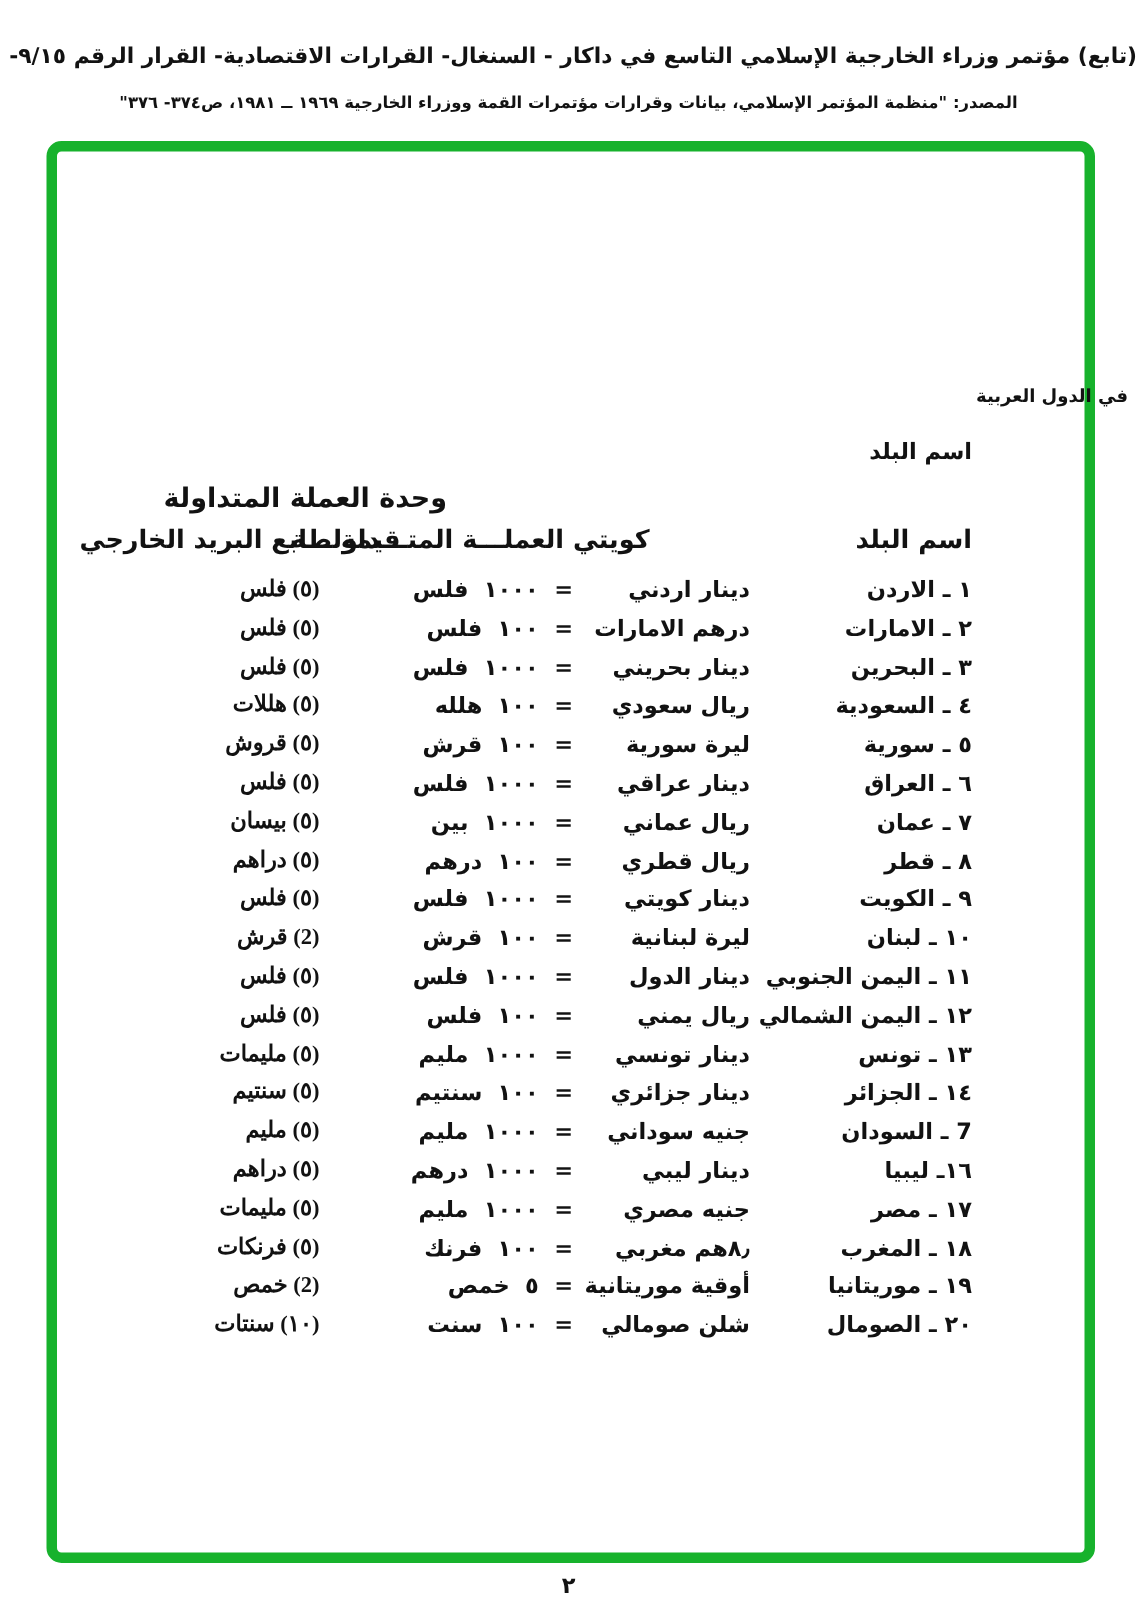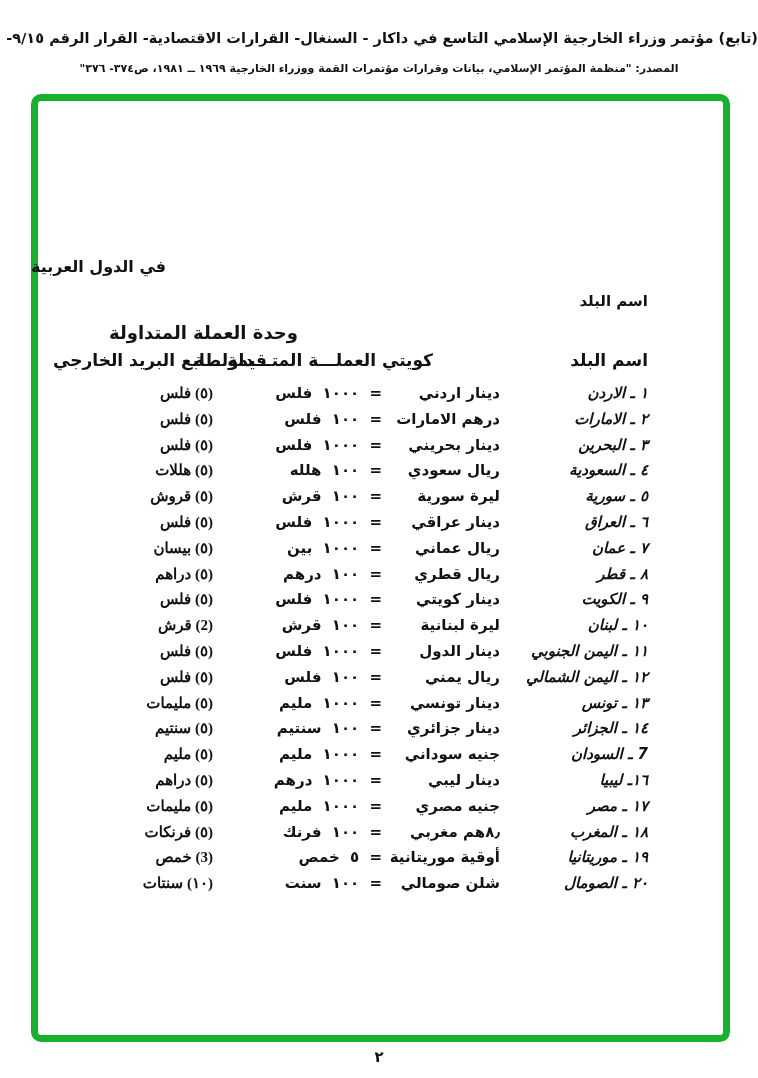--- a/index.html
+++ b/index.html
@@ -47,22 +47,22 @@
 
   
   .title1 {
     top: 211px; left: 31px; width: 699px;
     text-align: center;
     font-size: 17px;
     white-space: nowrap;
   }
   .title2 {
     top: 257px; left: 31px; width: 721px;
-    text-align: left;
-    font-size: 16px;
+    text-align: right;
+    font-size: 12px;
   }
 
   
   .ph-country {
     top: 292px; right: 110px;
     font-size: 15px;
     white-space: nowrap;
   }
   .ph-currency {
     top: 322px; right: 460px;
@@ -85,21 +85,20 @@
     position: absolute;
     left: 0; right: 0; height: 24px;
     font-size: 15px;
     line-height: 22px;
   }
   .c-country {
     position: absolute;
     right: 110px;
     direction: rtl;
     white-space: nowrap;
-    font-style: italic;
   }
   .c-mid {
     position: absolute;
     right: 258px;
     width: 242px;
     direction: rtl;
     display: flex;
   }
   .c-cur {
     width: 118px;
@@ -294,21 +293,21 @@
           <span class="c-rate">= ١٠٠ فرنك</span>
         </div>
         <div class="c-val">(٥) فرنكات</div>
       </div>
       <div class="trow" style="top: 846.4px;">
         <div class="c-country">١٩ ـ موريتانيا</div>
         <div class="c-mid">
           <span class="c-cur">أوقية موريتانية</span>
           <span class="c-rate">= ٥ خمص</span>
         </div>
-        <div class="c-val">(3) خمص</div>
+        <div class="c-val">(2) خمص</div>
       </div>
       <div class="trow" style="top: 872.2px;">
         <div class="c-country">٢٠ ـ الصومال</div>
         <div class="c-mid">
           <span class="c-cur">شلن صومالي</span>
           <span class="c-rate">= ١٠٠ سنت</span>
         </div>
         <div class="c-val">(١٠) سنتات</div>
       </div>
     </div>

